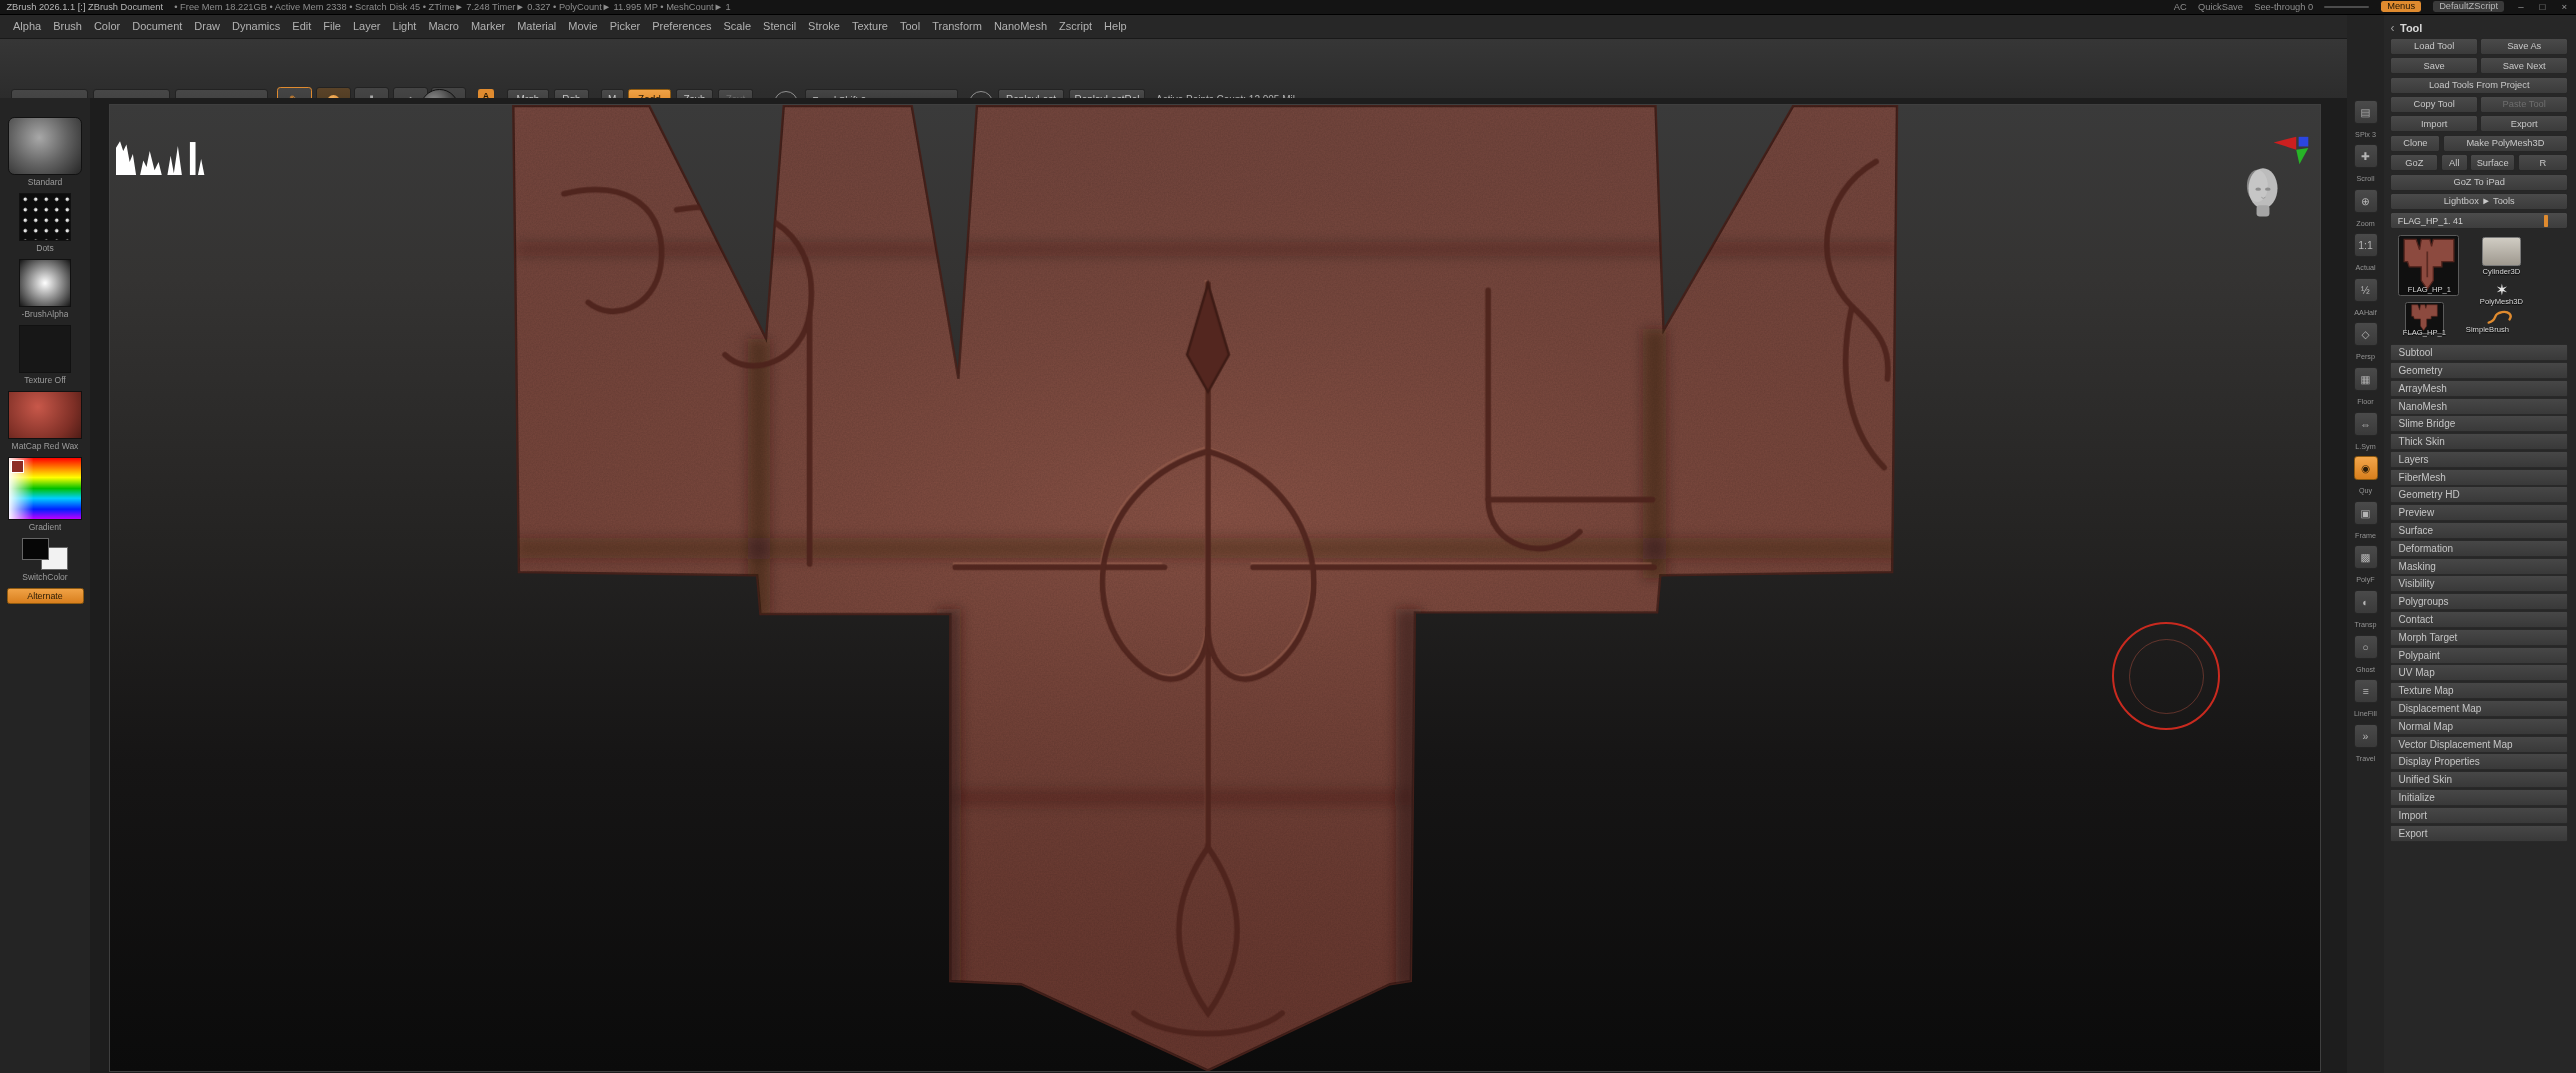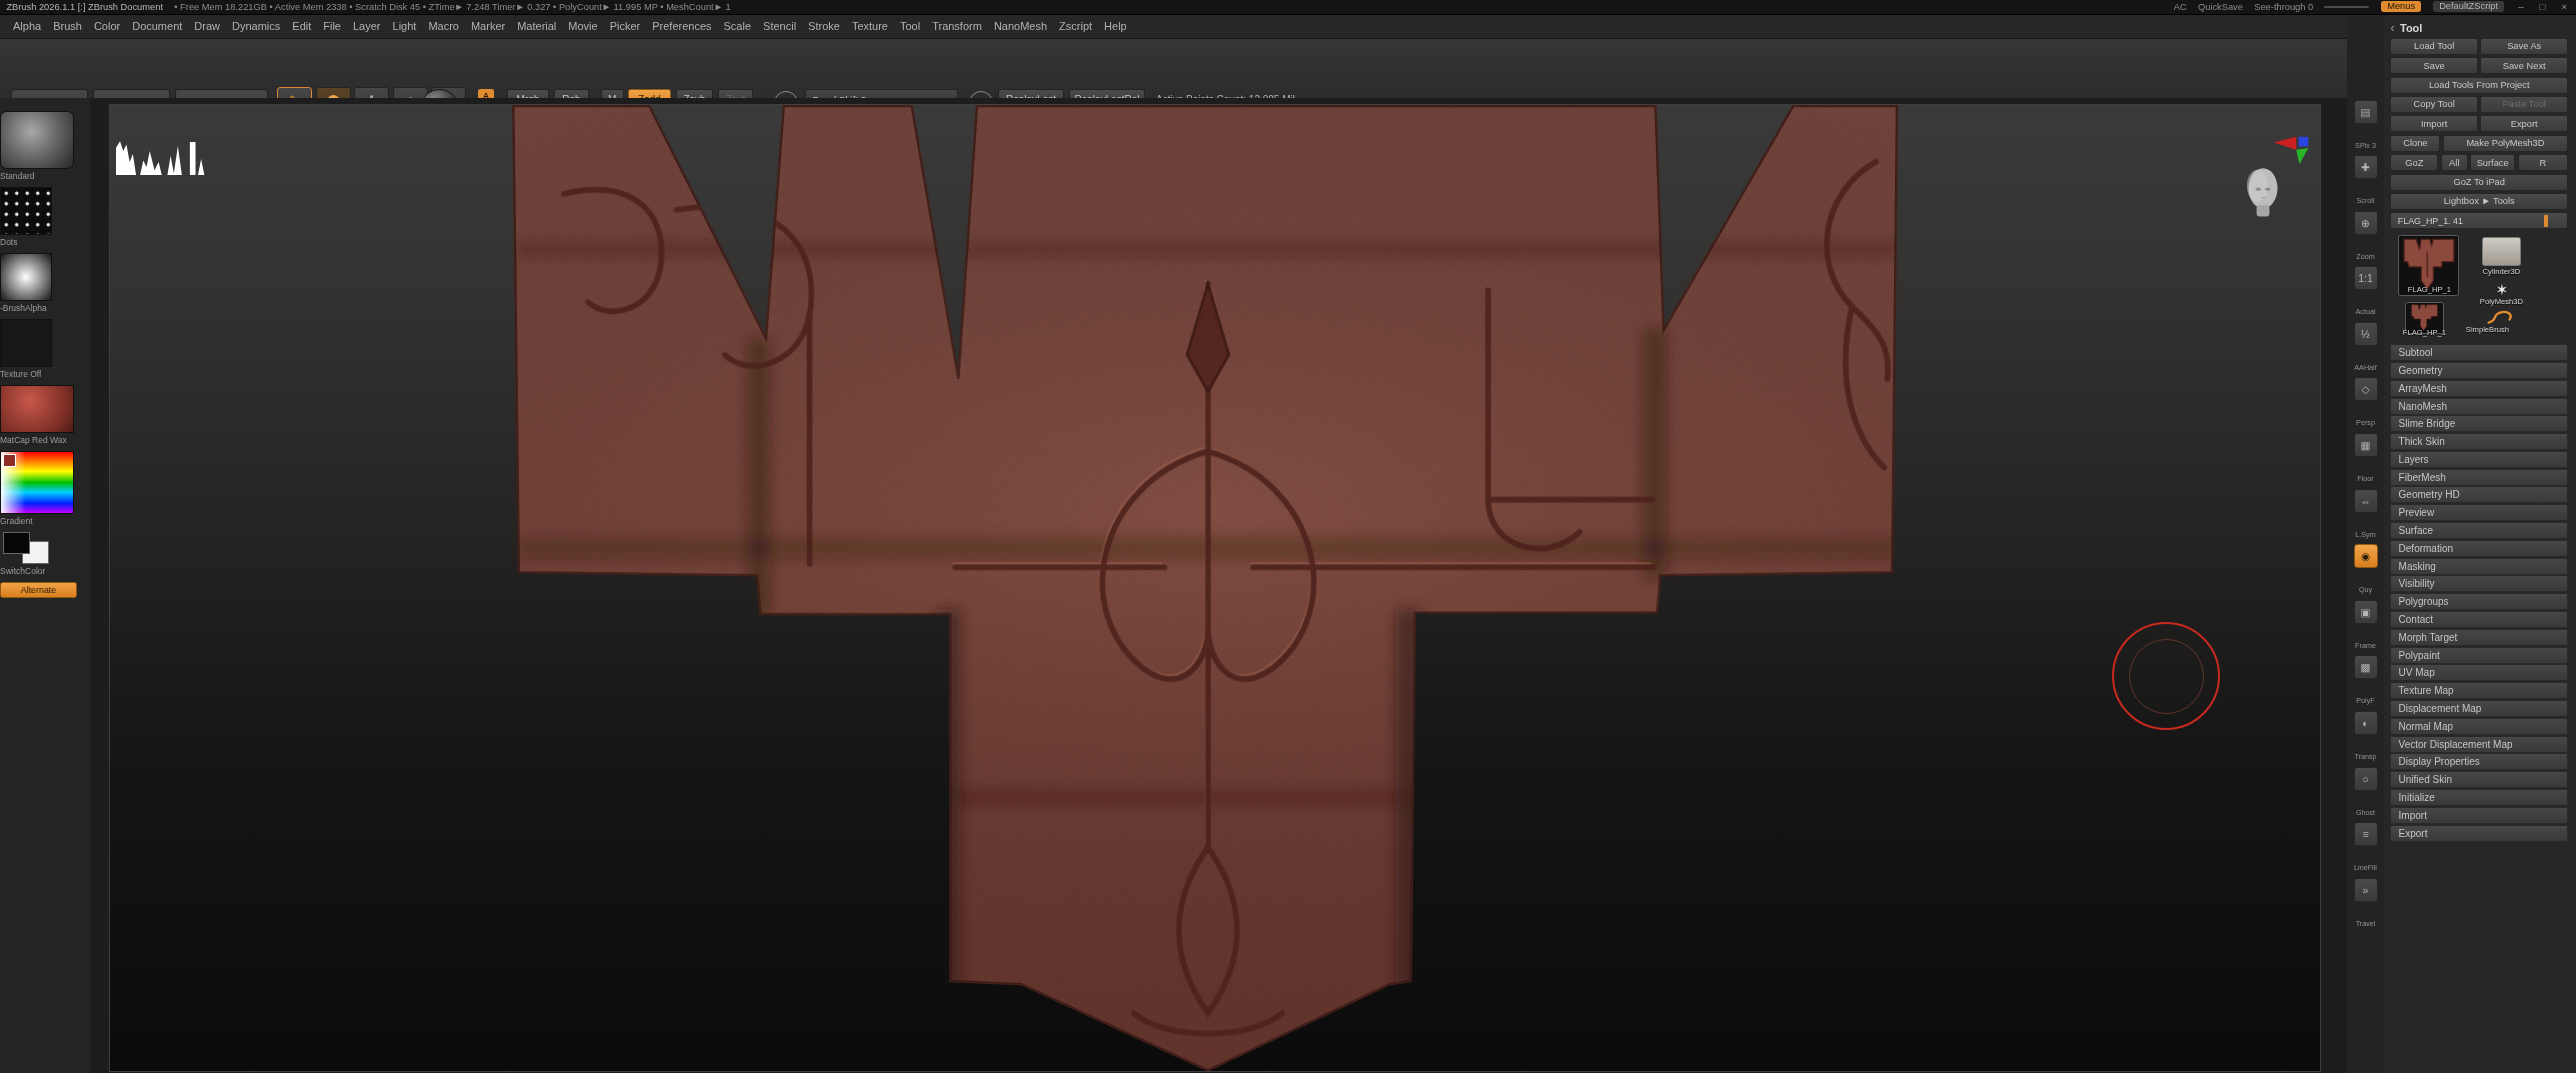--- a/index.html
+++ b/index.html
@@ -54,21 +54,21 @@
   .abadge{position:absolute;left:478px;top:50px;width:16px;height:14.5px;border-radius:2.4px;background:#e08b2f;
     color:#241804;font-size:8.9px;font-weight:bold;display:flex;align-items:center;justify-content:center}
   .cswatch{position:absolute;left:481px;top:68px;width:21px;height:22.5px;background:#0b0b0b;border:0.8px solid #3c3c3c}
   .gesture{position:absolute;top:52px;width:24px;height:24px;border-radius:50%;border:1.2px solid #8f8f8f;
     display:flex;align-items:center;justify-content:center}
   .gesture i{display:block;width:11.3px;height:6.4px;border-bottom:1.6px solid #9a9a9a;border-radius:0 0 9.7px 9.7px}
   .counts{position:absolute;left:1156px;top:50px;font-size:10px;color:#b3b3b3;line-height:21px;white-space:nowrap}
 
   
   .tray{position:absolute;left:0;top:98px;width:90px;bottom:0;background:#242424;
-    display:flex;flex-direction:column;align-items:flex-start;padding-top:13px}
+    display:flex;flex-direction:column;align-items:center;padding-top:19px}
   .tlabel{font-size:8.5px;color:#9c9c9c;margin:1.6px 0 6.4px 0;max-width:87px;overflow:hidden;white-space:nowrap}
   .th-brush{width:74px;height:58px;border-radius:6.4px;border:0.8px solid #111;
     background:radial-gradient(circle at 42% 35%,#a8a8a8,#636363 50%,#2c2c2c 95%)}
   .th-stroke{width:52px;height:48px;border:0.8px solid #111;background-color:#0c0c0c;
     background-image:radial-gradient(#e6e6e6 1.6px,transparent 2.1px);background-size:10.5px 10.5px}
   .th-alpha{width:52px;height:48px;border:0.8px solid #111;
     background:radial-gradient(circle,#ffffff 0%,#8a8a8a 50%,#161616 100%)}
   .th-texture{width:52px;height:48px;border:0.8px solid #111;background:#171717}
   .th-matcap{width:74px;height:48px;border:0.8px solid #111;
     background:radial-gradient(circle at 40% 32%,#c8584a,#7e2f26 68%,#4e1c16)}
@@ -92,21 +92,21 @@
   .headprev{position:absolute;left:2132px;top:60px;width:42px;height:58px}
   .cursor{position:absolute;left:2002px;top:517px;width:108px;height:108px;border:2px solid #c92a1f;border-radius:50%}
   .cursor::after{content:"";position:absolute;inset:14.5px;border:1.2px solid rgba(205,90,70,.4);border-radius:50%}
 
   
   .right-panel{position:absolute;right:0;top:14.5px;width:229px;bottom:0;background:#272727;display:flex}
   .rstrip{width:37px;background:#232323;display:flex;flex-direction:column;align-items:center;padding-top:85px}
   .rs-item{display:flex;flex-direction:column;align-items:center;margin-bottom:5.6px}
   .rs-icon{width:24px;height:24px;border-radius:3.2px;background:linear-gradient(#4a4a4a,#3a3a3a);
     border:0.8px solid #262626;color:#b5b5b5;font-size:10.5px;display:flex;align-items:center;justify-content:center}
-  .rs-label{font-size:7.2px;color:#949494;margin-top:17px;white-space:nowrap}
+  .rs-label{font-size:7.2px;color:#949494;margin-top:6px;white-space:nowrap}
   .rs-item.active .rs-icon{background:linear-gradient(#f2a64b,#d87f1d);color:#2a1c08;border-color:#8f5a10}
 
   .palette{flex:1;padding:4px 8px 0 6.4px}
   .p-head{display:flex;align-items:center;gap:5.6px;height:19.3px;color:#d8d8d8;font-size:11px;font-weight:bold}
   .p-head .collapse{color:#9a9a9a;font-weight:normal;font-size:12px}
   .prow{display:flex;gap:2.4px;margin-bottom:2.4px}
   .pbtn{flex:1;height:17px;border-radius:2.4px;background:linear-gradient(#4a4a4a,#3b3b3b);border:0.8px solid #262626;
     font-size:9.3px;color:#c9c9c9;display:flex;align-items:center;justify-content:center;
     white-space:nowrap;overflow:hidden}
   .pbtn.dim{color:#6e6e6e}

